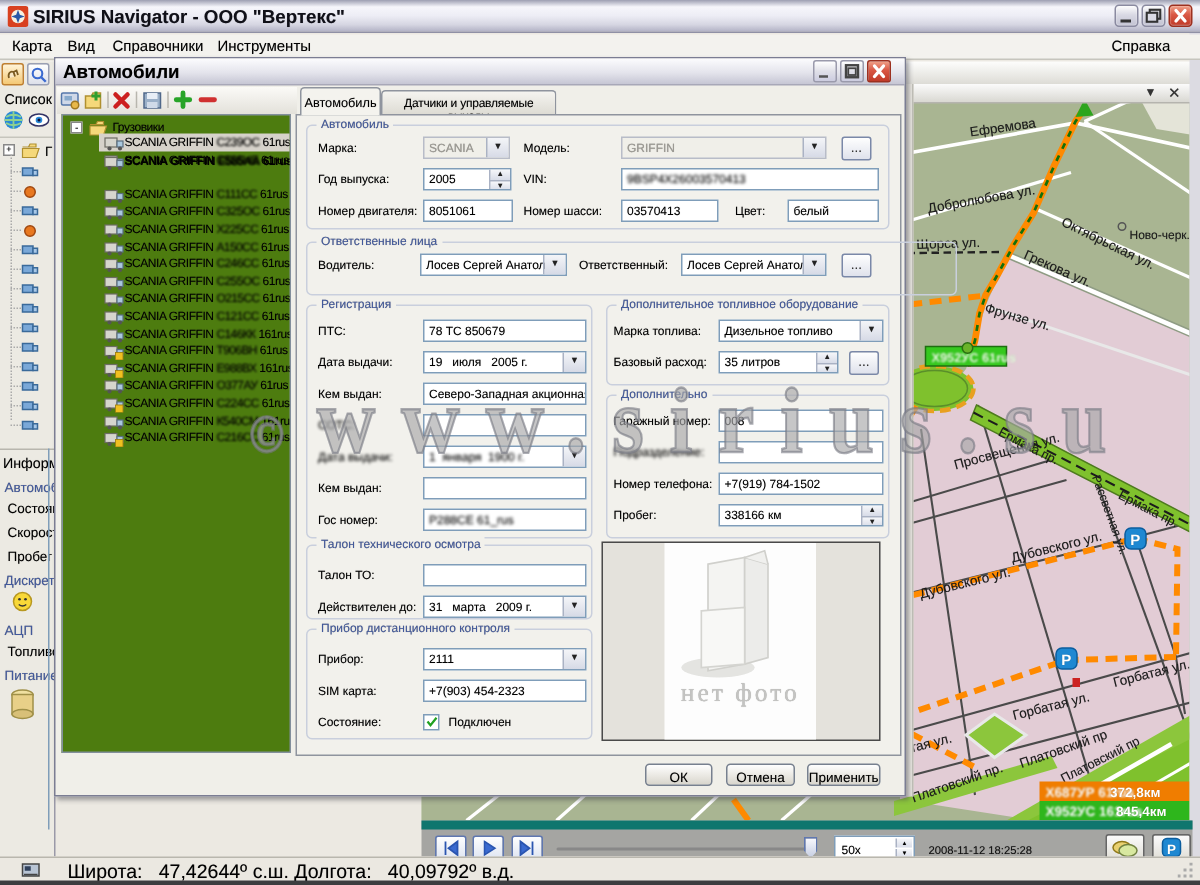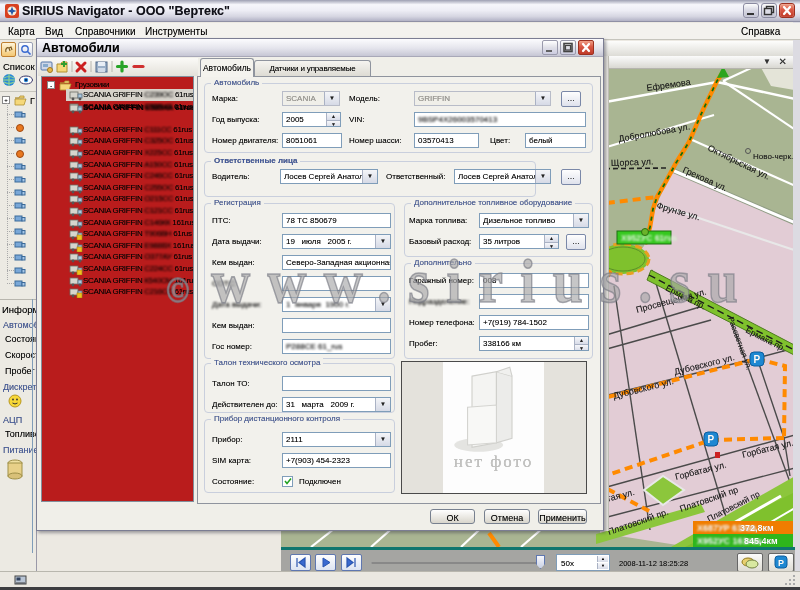--- a/index.html
+++ b/index.html
@@ -18,38 +18,38 @@
 #menubar span{position:absolute;top:3px;}
 
 #toolstrip{position:absolute;left:0;top:41px;width:800px;height:15px;background:linear-gradient(180deg,#fdfdfc,#dddcd6);}
 
 #leftpanel{position:absolute;left:0;top:41px;width:37px;height:530px;background:#eceae3;border-right:1px solid #9a99a8;overflow:hidden;}
 
 #mapwrap{position:absolute;left:281px;top:56px;width:512px;height:491px;overflow:hidden;background:#a9b892;}
 #maphead{position:absolute;left:281px;top:56px;width:514px;height:13px;background:linear-gradient(180deg,#fbfbfb,#d9d8d2);border-bottom:1px solid #b5b4ae;}
 #rightedge{position:absolute;left:793px;top:22px;width:7px;height:565px;background:#dcdbe2;}
 
-#playbar{position:absolute;left:281px;top:547px;width:514px;height:24px;background:#a5a5a2;border-top:3px solid #0f766e;}
+#playbar{position:absolute;left:281px;top:547px;width:514px;height:24px;background:#a5a5a2;border-top:6px solid #0f766e;}
 .pbtn{position:absolute;top:4px;width:21px;height:17px;border:1px solid #5f77b0;border-radius:2px;background:linear-gradient(180deg,#fefefe,#dde4f2);}
 
 #statusbar{position:absolute;left:0;top:571px;width:800px;height:16px;background:#ebe8e1;border-top:1px solid #b9b7ae;color:#000;}
 #bottomstrip{position:absolute;left:0;top:587px;width:800px;height:3px;background:#3d3d40;}
 
 #dialog{position:absolute;left:36px;top:38px;width:568px;height:493px;background:#f0efe9;
  border:1px solid #7b7d93;box-shadow:2px 2px 3px rgba(60,60,70,.45);}
 #dlgtitle{position:absolute;left:0;top:0;width:566px;height:18px;
  background:linear-gradient(180deg,#fcfcfe 0%,#e4e4ec 55%,#c6c6d4 100%);border-bottom:1px solid #a8a8b8;}
 #dlgtitle .t{position:absolute;left:5px;top:2px;font-size:12.5px;font-weight:bold;color:#000;}
 .dcapbtn{position:absolute;top:1px;width:16px;height:15px;border:1px solid #9a9aac;border-radius:2px;
  background:linear-gradient(180deg,#ffffff,#e0e0e8 50%,#cccce0);}
 .dcapbtn.close{background:linear-gradient(180deg,#f0a088,#d95744 45%,#c03a28);border-color:#9c3020;}
 
 #dtb{position:absolute;left:1px;top:19px;width:160px;height:18px;background:linear-gradient(180deg,#fbfaf7,#e3e1da);}
 
-#tree{position:absolute;left:4px;top:37px;width:153px;height:426px;background:#b91c1c;border:1px solid #828f9c;overflow:hidden;font-size:8px;letter-spacing:-0.3px;}
+#tree{position:absolute;left:4px;top:37px;width:153px;height:426px;background:#4d7c0f;border:1px solid #828f9c;overflow:hidden;font-size:8px;letter-spacing:-0.3px;}
 .trow{position:absolute;left:0;width:153px;height:12px;white-space:nowrap;color:#000;}
 .trow .pl{filter:blur(0.8px);letter-spacing:-0.4px;}
 
 #tabs{position:absolute;left:160px;top:19px;width:406px;height:473px;}
 .tab{position:absolute;top:2px;height:17px;border:1px solid #8f949e;border-bottom:none;border-radius:3px 3px 0 0;padding:3px 0 0 0;text-align:center;background:linear-gradient(180deg,#f5f4f0,#dcdad2);font-size:8.5px;}
 .tab.act{top:0px;height:19px;background:#f4f3ee;z-index:3;padding-top:4px;}
 #tabpage{position:absolute;left:0px;top:18px;width:404px;height:428px;background:#f2f1ec;border:1px solid #8f949e;}
 
 .grp{position:absolute;border:1px solid #c9cfdd;border-radius:4px;}
 .grp .gt{position:absolute;left:6px;top:-6px;background:#f2f1ec;padding:0 3px;color:#42599c;white-space:nowrap;font-size:8px;}
@@ -345,20 +345,21 @@
           <rect x="6" y="2" width="12" height="12" rx="3" fill="#1e88d2" stroke="#0b5d9e"></rect>
           <text x="9" y="12" font-size="9" font-weight="bold" fill="#fff" font-family="Liberation Sans">P</text>
         </svg></div>
 </div>
  <div id="statusbar">
   <svg style="position:absolute;left:14px;top:3px;" width="14" height="11">
         <rect x="1" y="1" width="11" height="8" fill="#b8c4d4" stroke="#444"></rect>
         <rect x="2.5" y="2.5" width="4" height="3" fill="#30415c"></rect>
         <path d="M2,8 h9" stroke="#444"></path>
       </svg>
+  <span style="position:absolute;left:45px;top:1px;font-size:13px;color:#000;">Широта:&nbsp;&nbsp; 47,42644º с.ш. Долгота:&nbsp;&nbsp; 40,09792º в.д.</span>
   <svg style="position:absolute;left:785px;top:3px;" width="12" height="12">
         <g fill="#aaa">
           <rect x="8" y="8" width="2" height="2"></rect>
           <rect x="8" y="4" width="2" height="2"></rect>
           <rect x="8" y="0" width="2" height="2"></rect>
           <rect x="4" y="8" width="2" height="2"></rect>
           <rect x="4" y="4" width="2" height="2"></rect>
           <rect x="0" y="8" width="2" height="2"></rect>
         </g>
       </svg>
@@ -614,21 +615,21 @@
    <div class="lbl" style="left:14px;top:38px;">Год выпуска:</div>
    <div class="fld spin" style="left:84px;top:35px;width:59px;">2005<span class="up">▲</span><span class="dn">▼</span></div>
    <div class="lbl" style="left:151px;top:38px;">VIN:</div>
    <div class="fld" style="left:216px;top:35px;width:172px;"><span class="blur">9BSP4X26003570413</span></div>
    <div class="lbl" style="left:14px;top:59px;">Номер двигателя:</div>
    <div class="fld" style="left:84px;top:56px;width:60px;">8051061</div>
    <div class="lbl" style="left:151px;top:59px;">Номер шасси:</div>
    <div class="fld" style="left:216px;top:56px;width:65px;">03570413</div>
    <div class="lbl" style="left:292px;top:59px;">Цвет:</div>
    <div class="fld" style="left:327px;top:56px;width:61px;">белый</div>
-   <div class="grp" style="left:6px;top:84px;width:332px;height:36px;font-weight:bold;">
+   <div class="grp" style="left:6px;top:84px;width:434px;height:36px;">
             <span class="gt">Ответственные лица</span>
           </div>
    <div class="lbl" style="left:14px;top:95px;">Водитель:</div>
    <div class="fld combo" style="left:82px;top:92px;width:98px;">Лосев Сергей Анатоль<span class="arr">▼</span></div>
    <div class="lbl" style="left:188px;top:95px;">Ответственный:</div>
    <div class="fld combo" style="left:256px;top:92px;width:97px;">Лосев Сергей Анатоль<span class="arr">▼</span></div>
    <div class="dots" style="left:363px;top:92px;">...</div>
    <div class="grp" style="left:6px;top:126px;width:191px;height:156px;">
             <span class="gt">Регистрация</span>
           </div>

